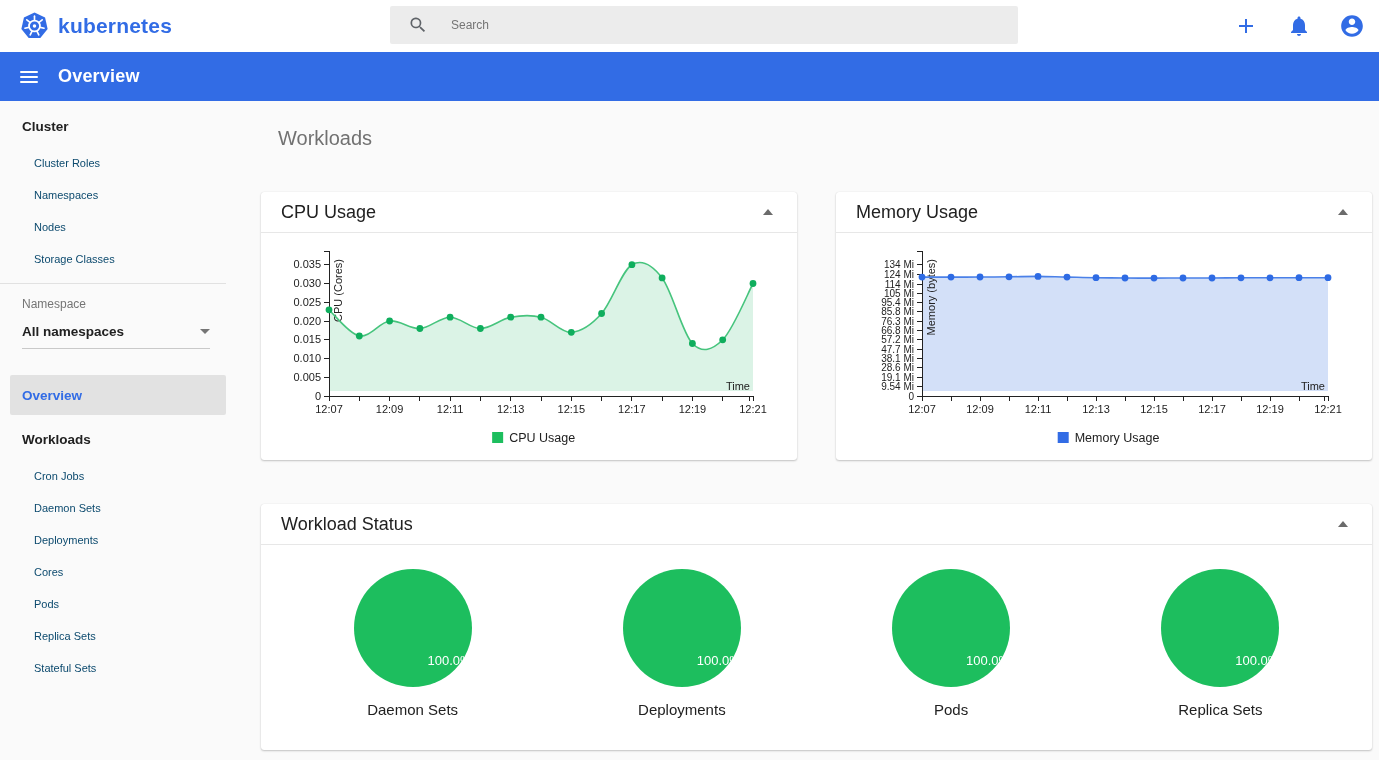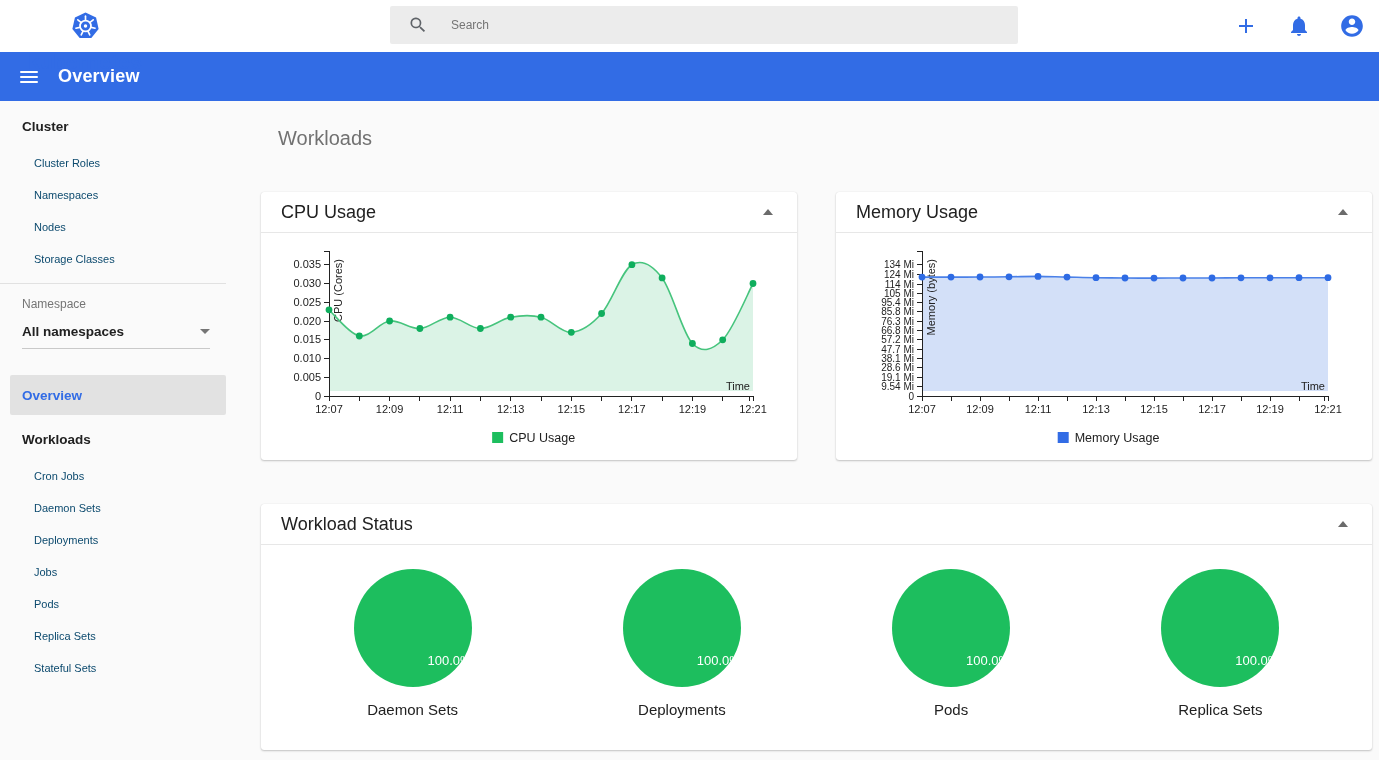--- a/index.html
+++ b/index.html
@@ -7,21 +7,21 @@
   body {
     width:1379px; height:760px; position:relative; overflow:hidden;
     background:#fafafa;
     font-family:"Liberation Sans","DejaVu Sans",sans-serif;
     -webkit-font-smoothing:antialiased;
   }
   button { background:none; border:none; padding:0; cursor:pointer; font:inherit; }
 
   
   .topbar { position:absolute; top:0; left:0; width:1379px; height:52px; background:#fff; z-index:3; }
-  .brand { position:absolute; left:28px; top:11px; display:flex; align-items:center; gap:9px;flex-direction:column; }
+  .brand { position:absolute; left:20px; top:11px; display:flex; align-items:center; gap:9px; }
   .brand-name { font-size:21px; font-weight:bold; color:#326ce5; letter-spacing:.2px; }
   .searchbar { position:absolute; left:390px; top:6px; width:628px; height:38px; background:#ececec;
                border-radius:2px; display:flex; align-items:center; padding-left:18px; }
   .searchbar svg { flex:0 0 auto; }
   .searchbar input { border:none; outline:none; background:transparent; margin-left:21px;
                      font-size:12px; color:#333; width:520px; }
   .searchbar input::placeholder { color:#757575; }
   .top-actions { position:absolute; right:14px; top:13px; display:flex; gap:27px; align-items:center; }
   .top-actions button { width:26px; height:26px; display:flex; align-items:center; justify-content:center; }
 
@@ -145,21 +145,21 @@
   <div class="ns-select">
     <span>All namespaces</span>
     <span class="caret-down"></span>
   </div>
   <div class="overview-item">Overview</div>
   <div class="side-title second">Workloads</div>
   <ul class="side-list" id="workloads-list">
       <li>Cron Jobs</li>
       <li>Daemon Sets</li>
       <li>Deployments</li>
-      <li>Jobs</li>
+      <li>Cores</li>
       <li>Pods</li>
       <li>Replica Sets</li>
       <li>Stateful Sets</li>
     </ul>
 </aside>
 
 <main class="main">
   <h1 class="page-heading">Workloads</h1>
 
   <section class="card" id="card-cpu">

